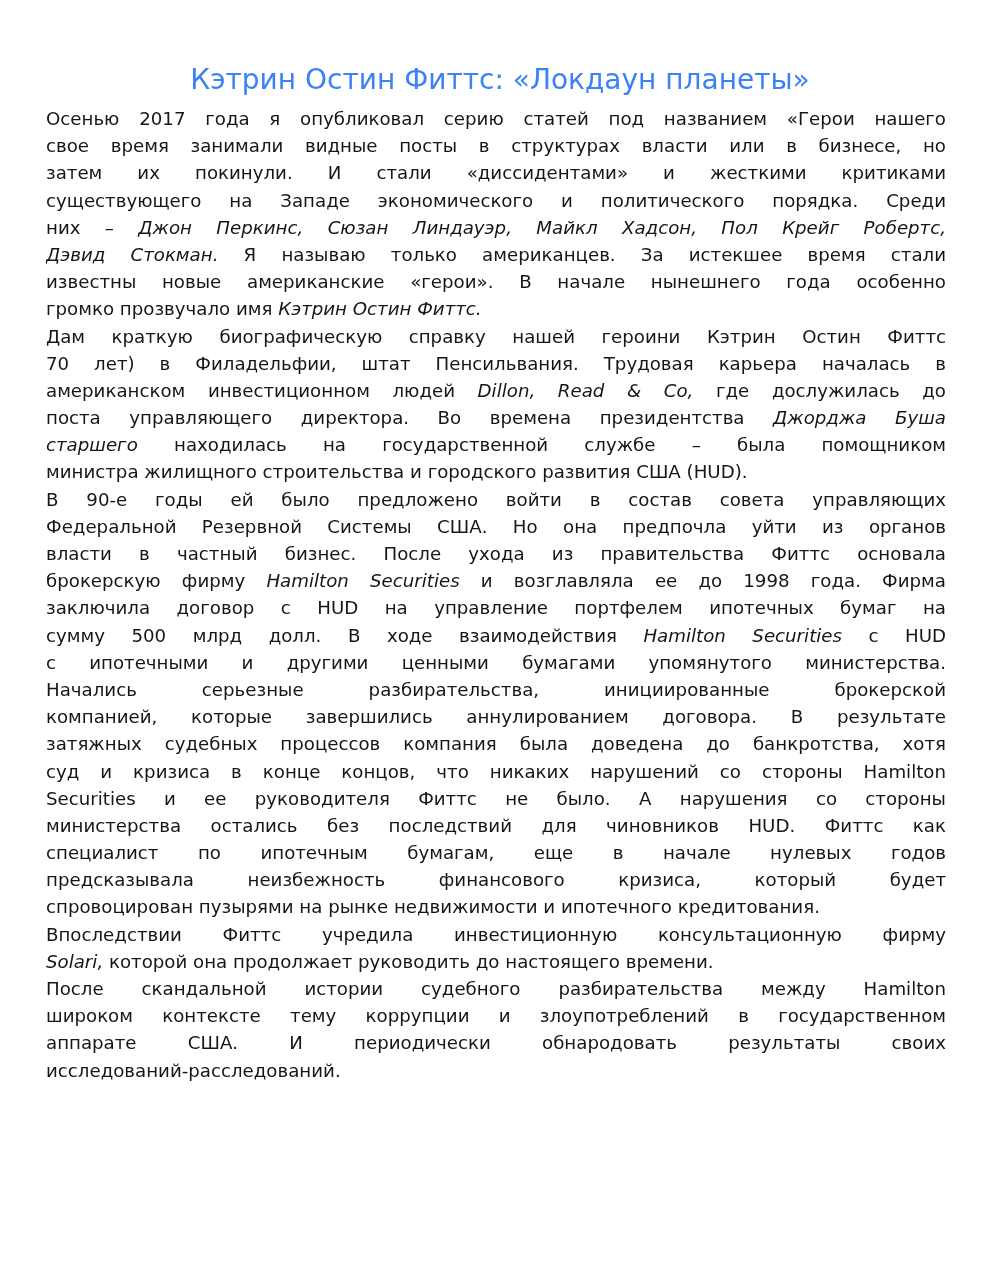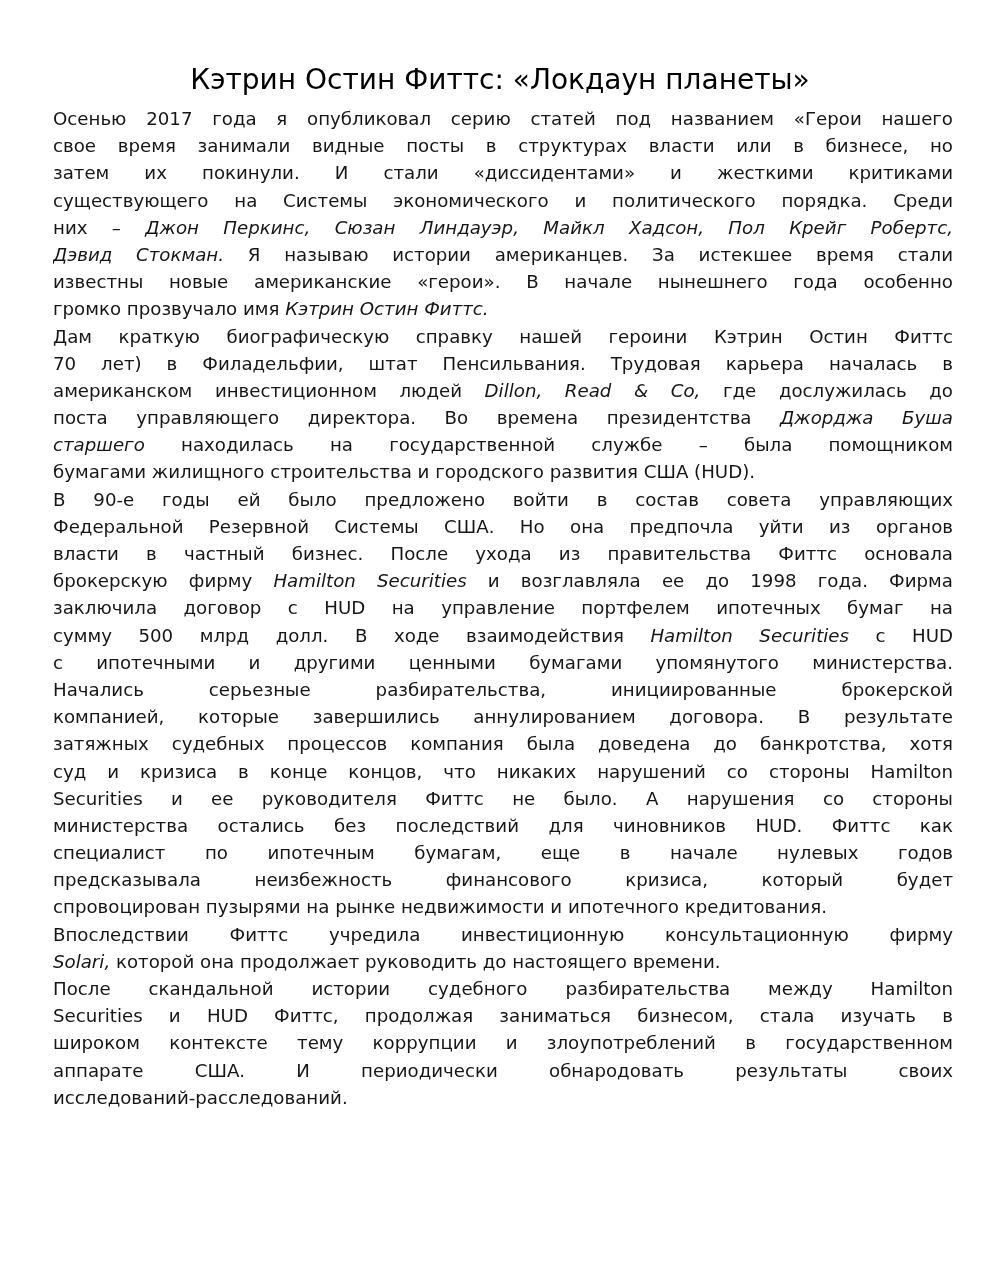--- a/index.html
+++ b/index.html
@@ -1,50 +1,50 @@
 <!DOCTYPE html>
 <html><head>
 <meta charset="utf-8">
 <style>
   html, body { margin: 0; padding: 0; background: #ffffff; }
   body { width: 1000px; height: 1286px; position: relative; overflow: hidden;
          font-family: "DejaVu Sans", sans-serif; color: #161616; }
   .title { position: absolute; top: 62px; left: 0; width: 1000px; text-align: center;
-           font-size: 28px; line-height: 36px; color: #000000; }
-  .body { position: absolute; top: 105px; left: 53px; width: 900px; }
+           font-size: 28px; line-height: 36px; color: #3b82f6; }
+  .body { position: absolute; top: 105px; left: 46px; width: 900px; }
   .para { margin: 0; }
   .line { display: block; height: 27.2px; line-height: 27.2px; font-size: 18.2px;
           text-align: justify; text-align-last: justify; white-space: nowrap; overflow: hidden; }
   .line.last { text-align-last: left; }
   .line > span { white-space: normal; }
   i { font-style: italic; }
 </style>
 </head>
 <body>
 
 <div class="title">Кэтрин Остин Фиттс: «Локдаун планеты»</div>
 
 <div class="body" id="article-body">
     <div class="para">
       <div class="line"><span><span>Осенью 2017 года я опубликовал серию статей под названием «Герои нашего</span></span></div>
       <div class="line"><span><span>свое время занимали видные посты в структурах власти или в бизнесе, но</span></span></div>
       <div class="line"><span><span>затем их покинули. И стали «диссидентами» и жесткими критиками</span></span></div>
-      <div class="line"><span><span>существующего на Системы экономического и политического порядка. Среди</span></span></div>
+      <div class="line"><span><span>существующего на Западе экономического и политического порядка. Среди</span></span></div>
       <div class="line"><span><span>них – </span><i>Джон Перкинс, Сюзан Линдауэр, Майкл Хадсон, Пол Крейг Робертс,</i></span></div>
-      <div class="line"><span><i>Дэвид Стокман.</i><span> Я называю истории американцев. За истекшее время стали</span></span></div>
+      <div class="line"><span><i>Дэвид Стокман.</i><span> Я называю только американцев. За истекшее время стали</span></span></div>
       <div class="line"><span><span>известны новые американские «герои». В начале нынешнего года особенно</span></span></div>
       <div class="line last"><span><span>громко прозвучало имя </span><i>Кэтрин Остин Фиттс.</i></span></div>
     </div>
     <div class="para">
       <div class="line"><span><span>Дам краткую биографическую справку нашей героини Кэтрин Остин Фиттс</span></span></div>
       <div class="line"><span><span>70 лет) в Филадельфии, штат Пенсильвания. Трудовая карьера началась в</span></span></div>
       <div class="line"><span><span>американском инвестиционном людей </span><i>Dillon, Read &amp; Co,</i><span> где дослужилась до</span></span></div>
       <div class="line"><span><span>поста управляющего директора. Во времена президентства </span><i>Джорджа Буша</i></span></div>
       <div class="line"><span><i>старшего</i><span> находилась на государственной службе – была помощником</span></span></div>
-      <div class="line last"><span><span>бумагами жилищного строительства и городского развития США (HUD).</span></span></div>
+      <div class="line last"><span><span>министра жилищного строительства и городского развития США (HUD).</span></span></div>
     </div>
     <div class="para">
       <div class="line"><span><span>В 90-е годы ей было предложено войти в состав совета управляющих</span></span></div>
       <div class="line"><span><span>Федеральной Резервной Системы США. Но она предпочла уйти из органов</span></span></div>
       <div class="line"><span><span>власти в частный бизнес. После ухода из правительства Фиттс основала</span></span></div>
       <div class="line"><span><span>брокерскую фирму </span><i>Hamilton Securities</i><span> и возглавляла ее до 1998 года. Фирма</span></span></div>
       <div class="line"><span><span>заключила договор с HUD на управление портфелем ипотечных бумаг на</span></span></div>
       <div class="line"><span><span>сумму 500 млрд долл. В ходе взаимодействия </span><i>Hamilton Securities</i><span> с HUD</span></span></div>
       <div class="line"><span><span>с ипотечными и другими ценными бумагами упомянутого министерства.</span></span></div>
       <div class="line"><span><span>Начались серьезные разбирательства, инициированные брокерской</span></span></div>
@@ -56,18 +56,17 @@
       <div class="line"><span><span>специалист по ипотечным бумагам, еще в начале нулевых годов</span></span></div>
       <div class="line"><span><span>предсказывала неизбежность финансового кризиса, который будет</span></span></div>
       <div class="line last"><span><span>спровоцирован пузырями на рынке недвижимости и ипотечного кредитования.</span></span></div>
     </div>
     <div class="para">
       <div class="line"><span><span>Впоследствии Фиттс учредила инвестиционную консультационную фирму</span></span></div>
       <div class="line last"><span><i>Solari,</i><span> которой она продолжает руководить до настоящего времени.</span></span></div>
     </div>
     <div class="para">
       <div class="line"><span><span>После скандальной истории судебного разбирательства между Hamilton</span></span></div>
-      <div class="line"><span><span>Securities и HUD Фиттс, продолжая заниматься бизнесом, стала изучать в</span></span></div>
       <div class="line"><span><span>широком контексте тему коррупции и злоупотреблений в государственном</span></span></div>
       <div class="line"><span><span>аппарате США. И периодически обнародовать результаты своих</span></span></div>
       <div class="line last"><span><span>исследований-расследований.</span></span></div>
     </div>
   </div>
 
 </body></html>

